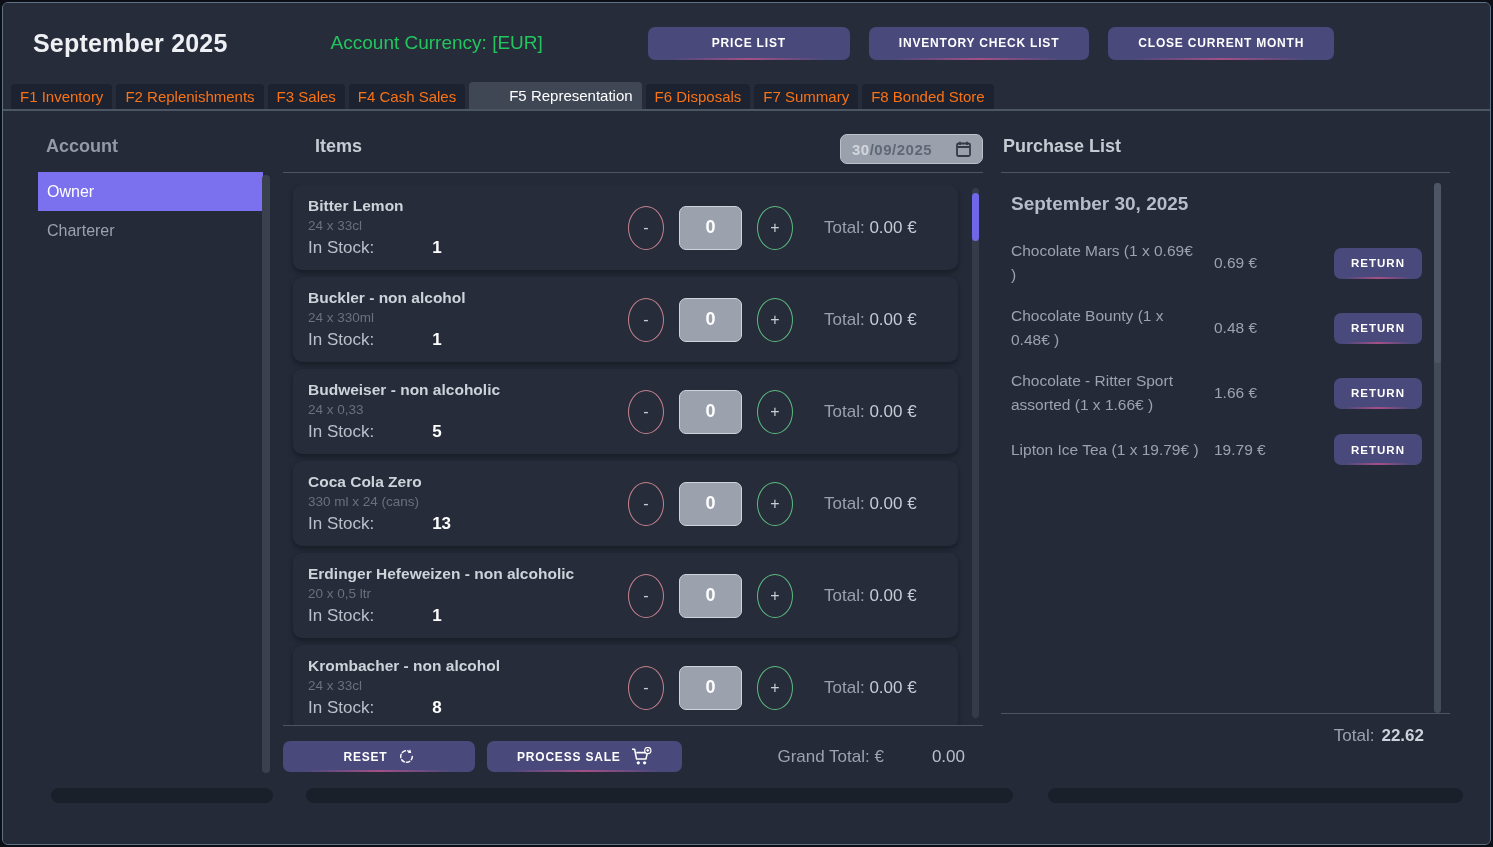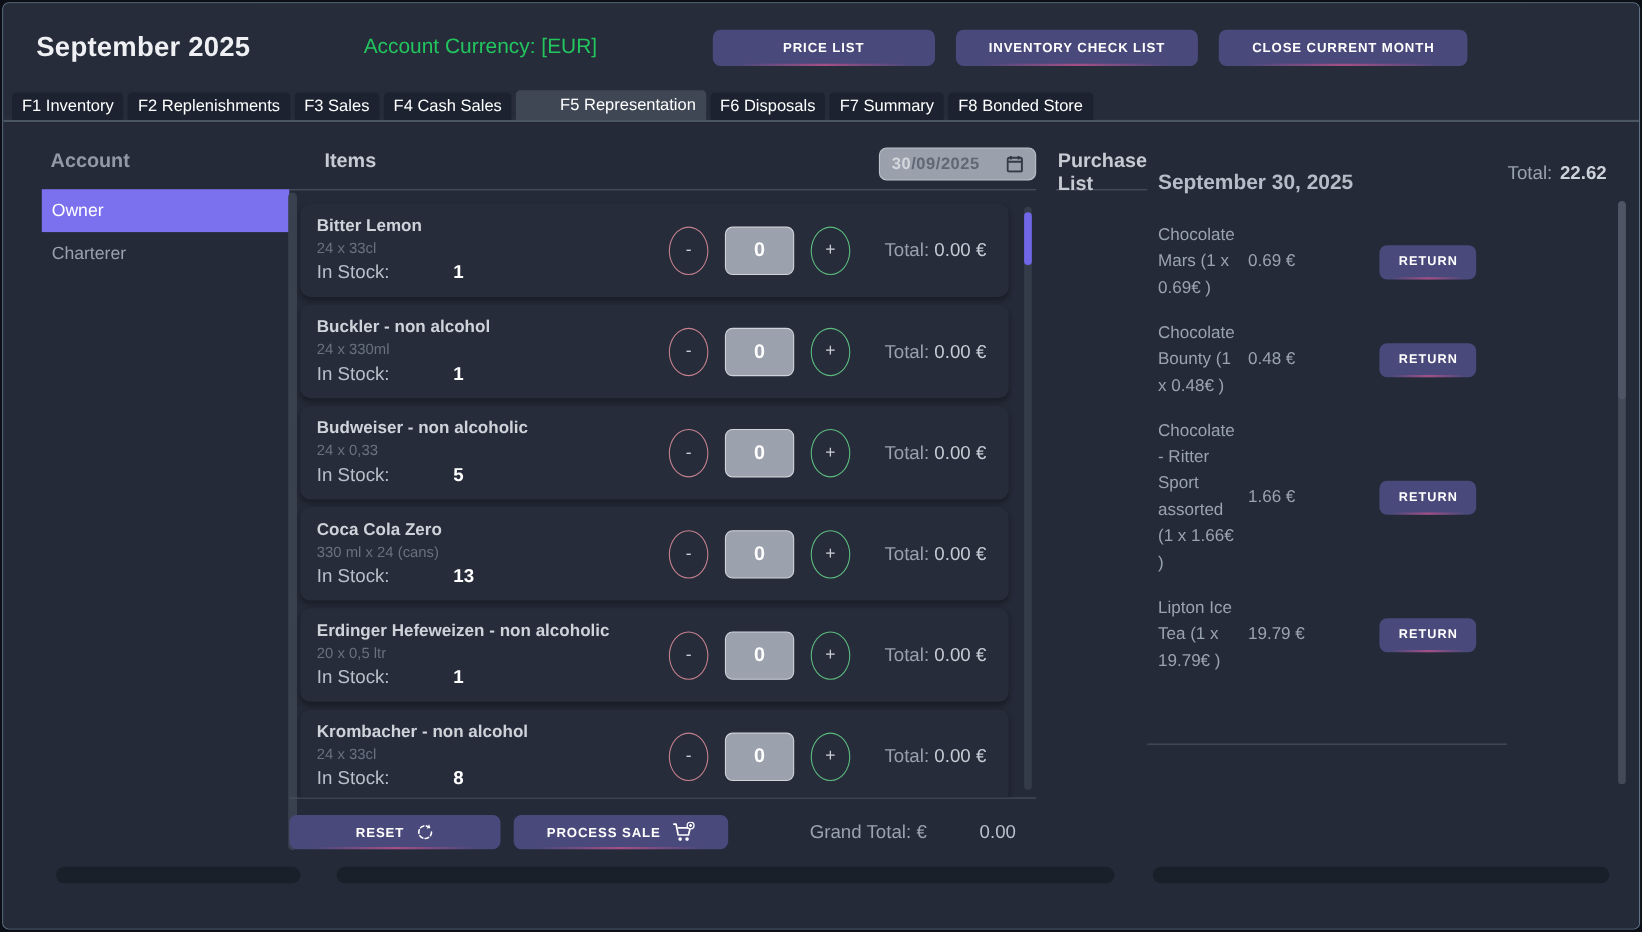--- a/index.html
+++ b/index.html
@@ -19,21 +19,21 @@
     height:33px; padding:0 30px; cursor:pointer; display:flex; align-items:center; justify-content:center; gap:10px;
   }
   .btn-purple::after {
     content:''; position:absolute; left:12%; right:12%; bottom:0; height:2px; border-radius:2px;
     background:linear-gradient(90deg, rgba(212,84,140,0), rgba(212,84,140,0.65), rgba(212,84,140,0));
   }
   .btn-w200 { min-width:202px; }
   .btn-w190 { min-width:190px; }
   
   .tabbar { height:28px; display:flex; align-items:flex-end; gap:4px; padding:0 0 0 8px; background:#262c3a; border-bottom:2px solid #4b5665; }
-  .tab { background:#1c2230; color:#ffffff; font-size:15px; height:25px; display:flex; align-items:center; padding:0 9px; border-radius:4px 4px 0 0; cursor:pointer; white-space:nowrap; }
+  .tab { background:#1c2230; color:#f97316; font-size:15px; height:25px; display:flex; align-items:center; padding:0 9px; border-radius:4px 4px 0 0; cursor:pointer; white-space:nowrap; }
   .tab.active { background:#3f4654; color:#ffffff; height:27px;padding-left:40px; }
   
   .content { position:relative; height:735px; display:flex; padding:25px 40px 0 30px; background:#242a37; }
   .col-title { font-size:18px; font-weight:bold;margin-left:32px; }
   
   .account-col { width:250px; position:relative; height:652px; }
   .account-title { color:#929aa7; margin-left:13px; margin-bottom:15px; }
   .account-list { width:225px; margin-left:5px; }
   .account-item { height:39px; display:flex; align-items:center; padding-left:9px; color:#9aa2ae; font-size:16px; cursor:pointer; }
   .account-item.selected { background:#7b70ee; color:#ffffff; }
@@ -61,21 +61,21 @@
   .item-total { margin-left:31px; font-size:17px; color:#9aa1ad; white-space:nowrap; }
   .item-total .item-total-value { color:#c6ccd4; }
   .items-vtrack { position:absolute; right:4px; top:3px; width:7px; height:530px; background:#353c49; border-radius:4px; }
   .items-vthumb { position:absolute; left:0; top:5px; width:7px; height:48px; background:#6f66e8; border-radius:4px; cursor:grab; }
   .items-footer { display:flex; align-items:center; margin-top:15px; }
   .items-footer .btn-purple { min-width:192px; height:31px; }
   .items-footer .gap { width:12px; }
   .grand-total-label { margin-left:auto; color:#9aa3b0; font-size:17px; }
   .grand-total-value { color:#b9c0ca; font-size:17px; margin-left:48px; margin-right:18px; }
   
-  .purchase-col { flex:1; margin-left:18px; display:flex; flex-direction:row; height:652px; position:relative; }
+  .purchase-col { flex:1; margin-left:18px; display:flex; flex-direction:column; height:652px; position:relative; }
   .purchase-head { height:37px; border-bottom:1px solid #4b5564; }
   .purchase-title { color:#c6cbd3; margin-left:2px; }
   .purchase-body { position:relative; margin-top:10px; height:531px; border-bottom:1px solid #4b5564; overflow:hidden; padding:0 28px 0 10px; }
   .purchase-date { color:#b6bdc8; font-size:19px; font-weight:bold; margin-top:10px; margin-bottom:24px; }
   .p-row { display:flex; align-items:center; margin-bottom:17px; }
   .p-name { flex:1; color:#9aa3b0; font-size:15.5px; line-height:1.55; padding-right:12px; }
   .p-price { width:70px; color:#9aa3b0; font-size:15.5px; text-align:left; margin-right:50px; }
   .p-return { min-width:88px; height:31px; padding:0 14px; font-size:11.5px; letter-spacing:1px; }
   .purchase-vtrack { position:absolute; right:9px; top:47px; width:7px; height:530px; background:#434a58; border-radius:4px; }
   .purchase-vthumb { position:absolute; left:0; top:0; width:7px; height:180px; background:#4e5665; border-radius:4px; cursor:grab; }

